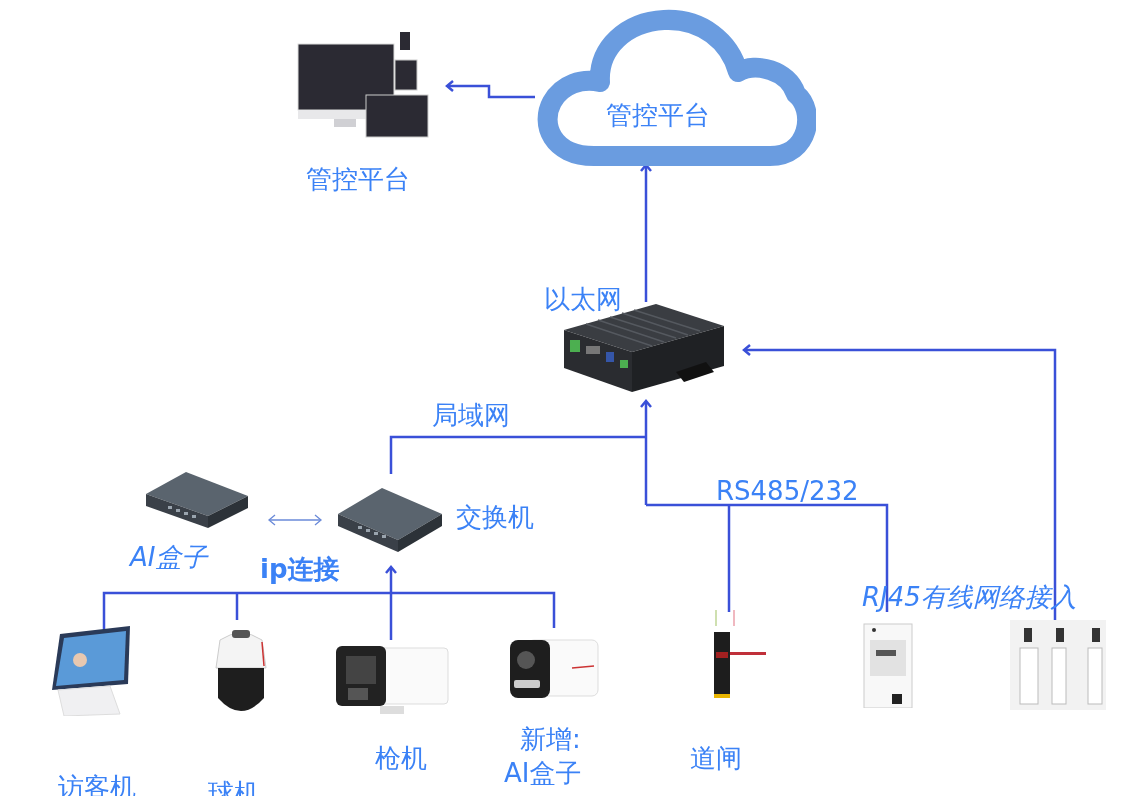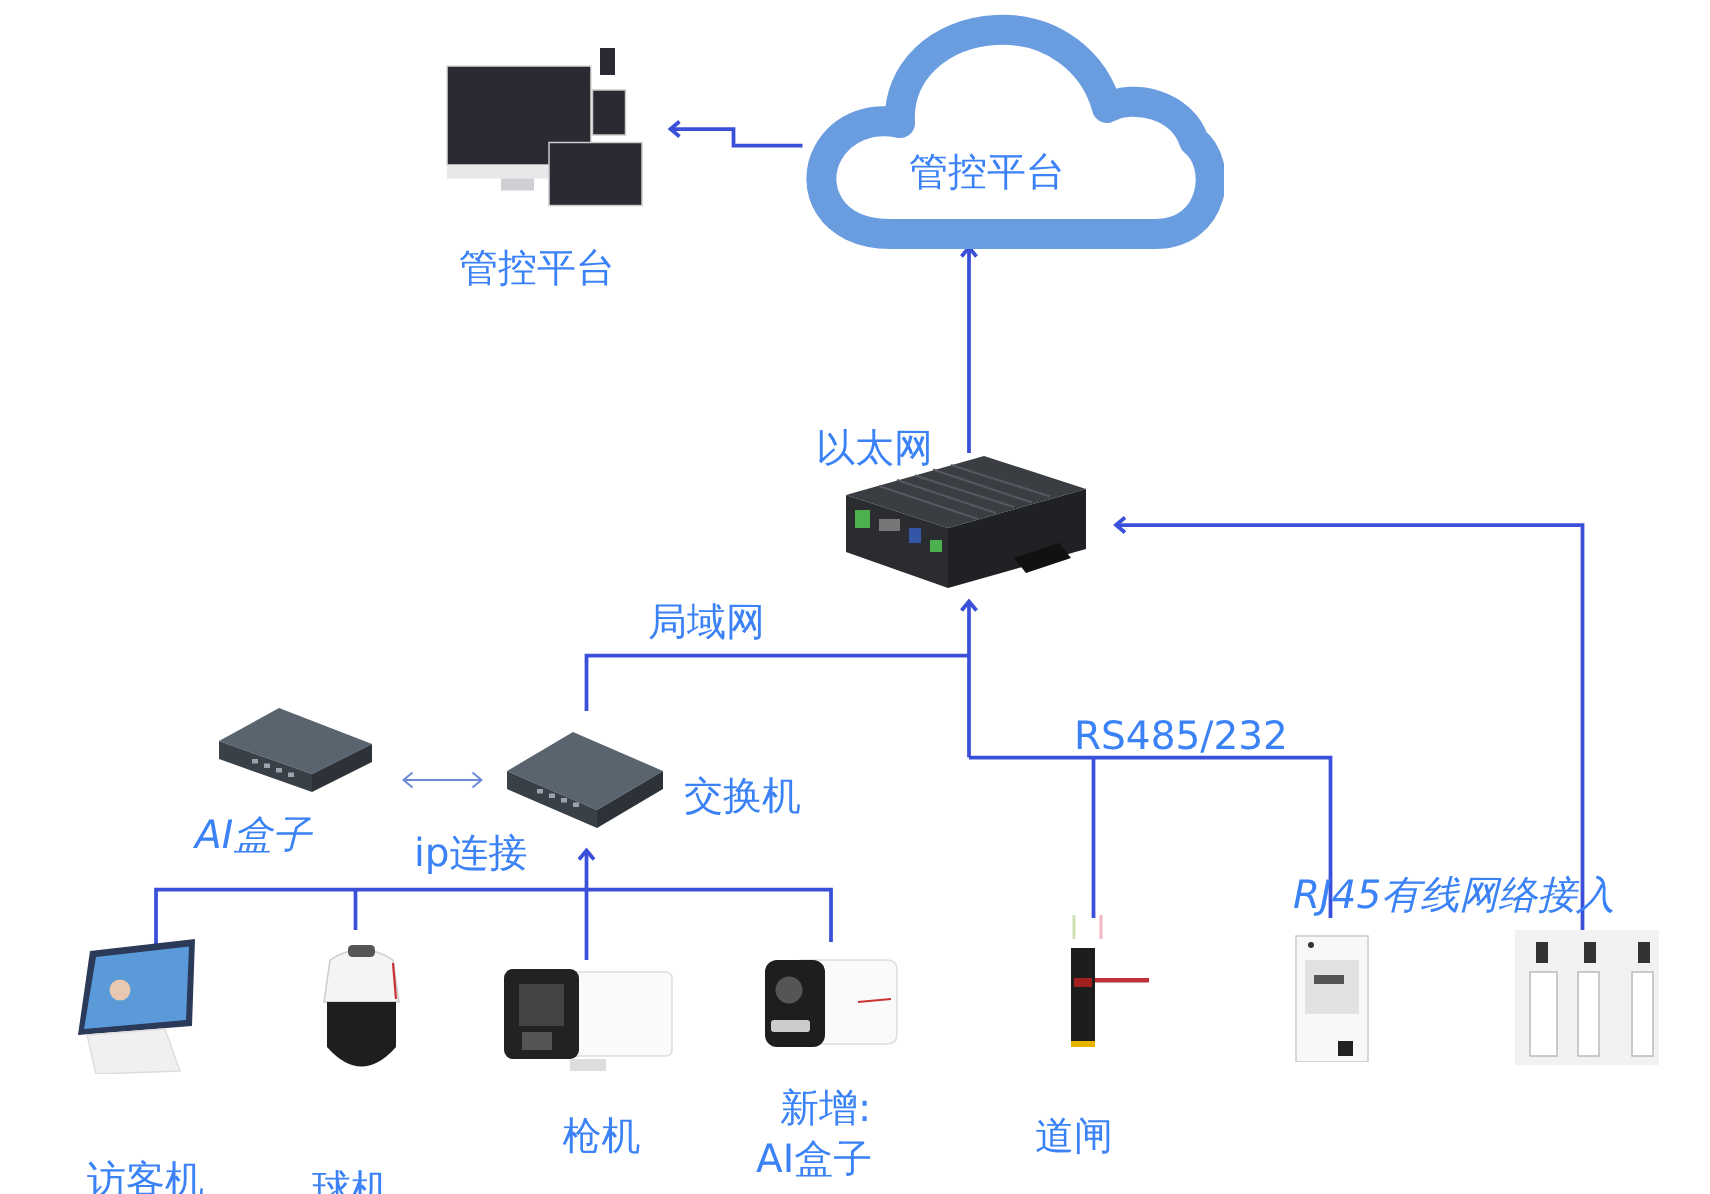--- a/index.html
+++ b/index.html
@@ -109,22 +109,22 @@
     <polygon points="2,30 62,56 62,68 2,42" fill="#3a4048"></polygon>
     <polygon points="62,56 106,30 106,42 62,68" fill="#2c3238"></polygon>
     <g fill="#9aa4ae">
         <rect x="22" y="42" width="4" height="3"></rect>
         <rect x="30" y="45" width="4" height="3"></rect>
         <rect x="38" y="48" width="4" height="3"></rect>
         <rect x="46" y="51" width="4" height="3"></rect>
       </g>
   </svg>
 </div>
-<div class="lbl" style="left:456px;top:518px;">交换机</div>
-<div class="lbl" style="left:276px;top:556px;">ip连接</div>
+<div class="lbl" style="left:456px;top:504px;">交换机</div>
+<div class="lbl" style="left:260px;top:556px;font-weight:bold;">ip连接</div>
 
 <div class="abs" style="left:50px;top:624px;width:84px;height:92px;">
   <svg width="84" height="92">
     <polygon points="10,10 80,2 78,60 2,66" fill="#2a3a58"></polygon>
     <polygon points="14,14 76,7 74,56 6,62" fill="#5a9ad8"></polygon>
     <circle cx="30" cy="36" r="7" fill="#e8c8b0"></circle>
     <path d="M8,66 L60,62 L70,90 L14,92 Z" fill="#f0f0f2" stroke="#ddd"></path>
   </svg>
 </div>
 <div class="abs" style="left:210px;top:628px;width:62px;height:92px;">

